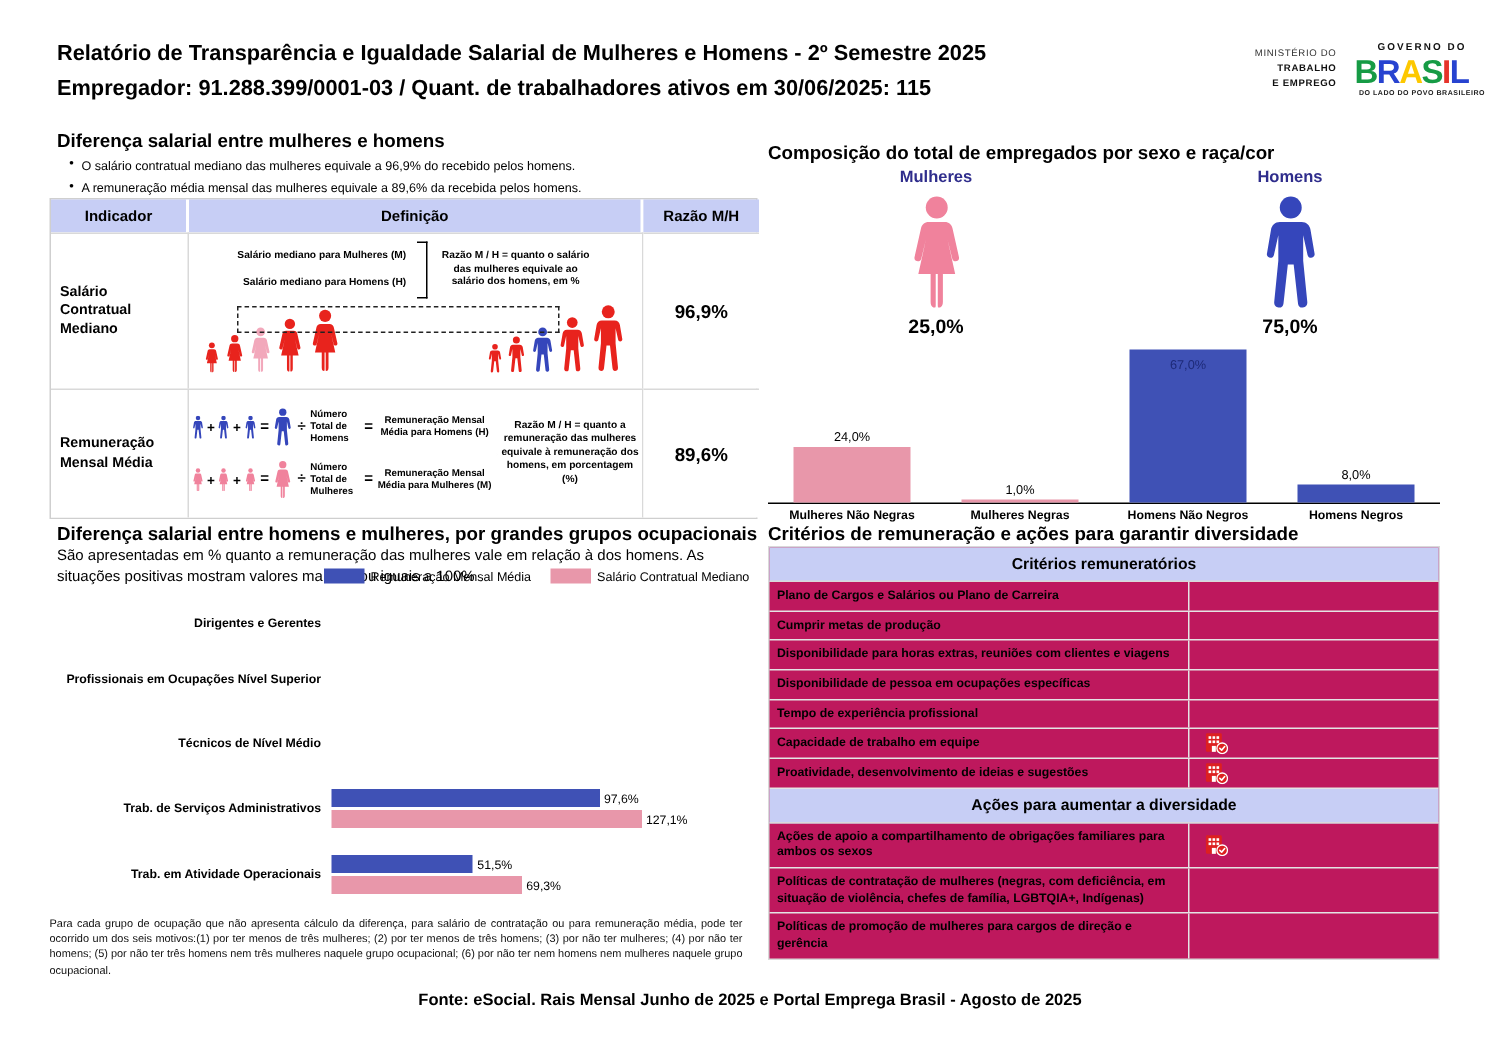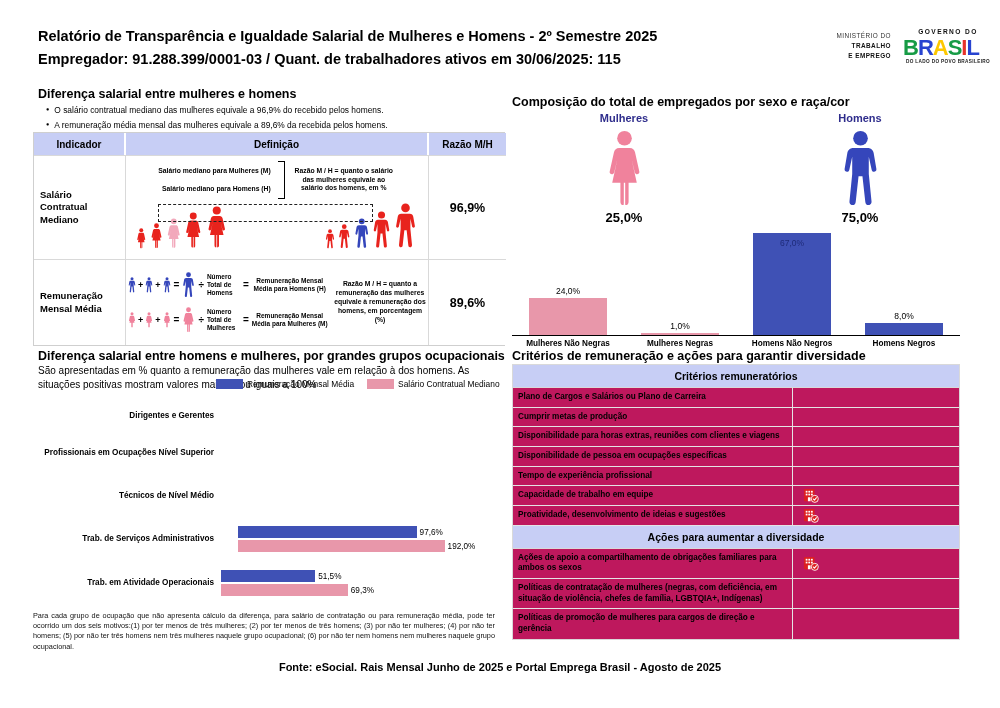--- a/index.html
+++ b/index.html
@@ -300,30 +300,30 @@
         <div class="occ-bars"></div>
       </div>
       <div class="occ-row" style="height: 43px;">
         <div class="occ-label">Profissionais em Ocupações Nível Superior</div>
         <div class="occ-bars"></div>
       </div>
       <div class="occ-row" style="height: 42px;">
         <div class="occ-label">Técnicos de Nível Médio</div>
         <div class="occ-bars"></div>
       </div>
-      <div class="occ-row" style="height: 44px; gap: 17px;">
+      <div class="occ-row" style="height: 44px;">
         <div class="occ-label">Trab. de Serviços Administrativos</div>
         <div class="occ-bars">
           <div class="occ-line">
             <div class="occ-bar" style="width: 178.608px; background: rgb(63, 81, 181);"></div>
             <span class="occ-val">97,6%</span>
           </div>
           <div class="occ-line">
             <div class="occ-bar" style="width: 206.607px; background: rgb(232, 151, 170);"></div>
-            <span class="occ-val">192,0%</span>
+            <span class="occ-val">127,1%</span>
           </div>
         </div>
       </div>
       <div class="occ-row" style="height: 44px;">
         <div class="occ-label">Trab. em Atividade Operacionais</div>
         <div class="occ-bars">
           <div class="occ-line">
             <div class="occ-bar" style="width: 94.245px; background: rgb(63, 81, 181);"></div>
             <span class="occ-val">51,5%</span>
           </div>

